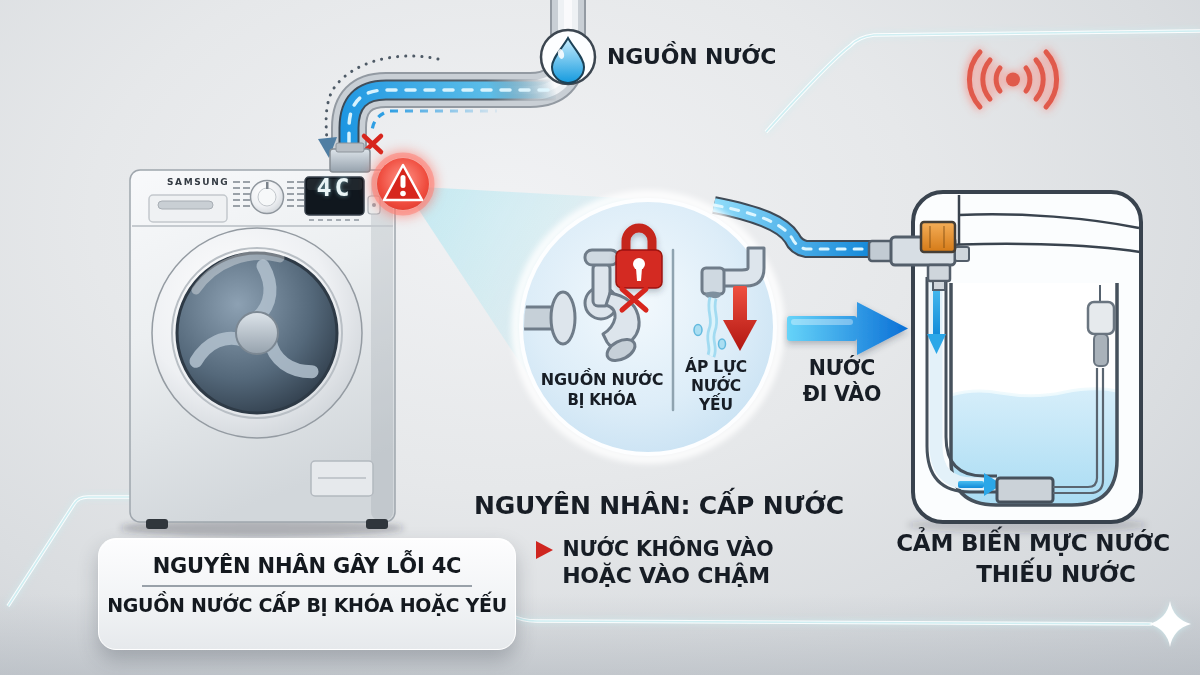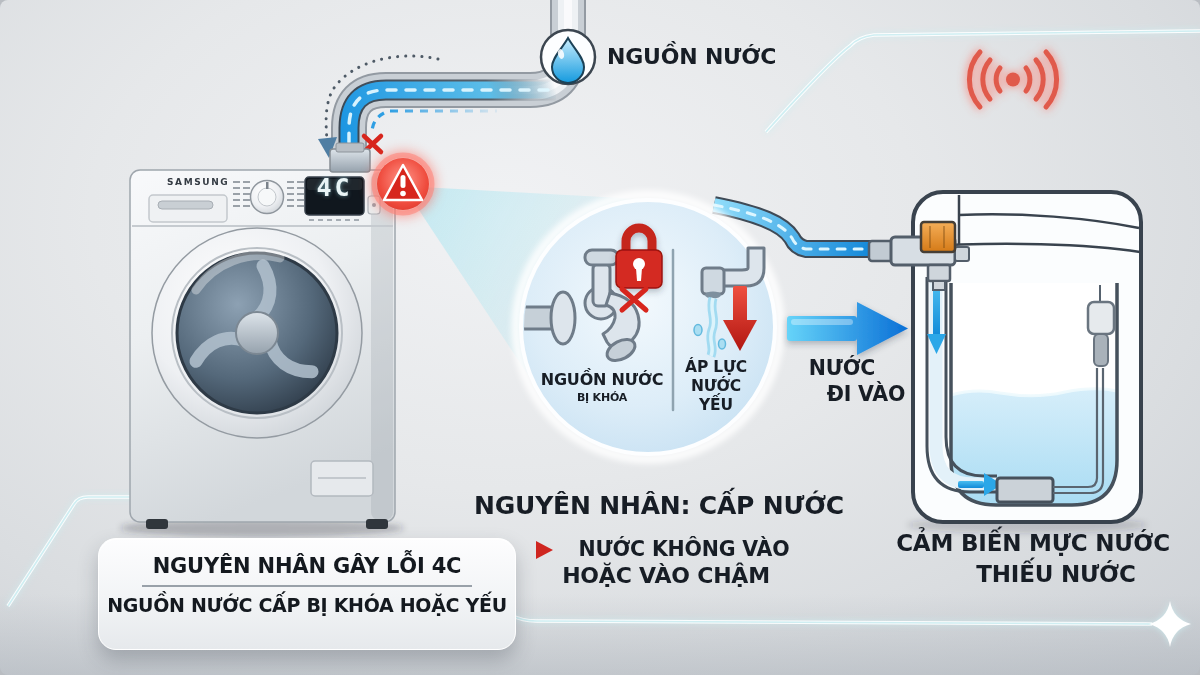--- a/index.html
+++ b/index.html
@@ -2,21 +2,20 @@
 <html><head>
 <meta charset="utf-8">
 <style>
   html,body{margin:0;padding:0;background:#b9bdc2;}
   .stage{
     position:relative;width:1200px;height:675px;overflow:hidden;
     font-family:"DejaVu Sans","Liberation Sans",sans-serif;
     background:
       linear-gradient(to bottom, rgba(255,255,255,0) 88%, rgba(165,172,180,.45) 100%),
       radial-gradient(ellipse at 42% 32%, #f1f2f4 0%, #e6e8ea 42%, #dadde0 72%, #ccd0d5 100%);
-    border-radius: 8px;
   }
   .lbl{
     position:absolute;font-weight:bold;color:#171d25;text-align:center;
     white-space:nowrap;line-height:1.1;letter-spacing:-0.2px;
   }
   .ctr{transform:translateX(-50%);}
   svg{position:absolute;left:0;top:0;}
   .summary-box{
     position:absolute;left:58px;top:538px;width:416px;height:110px;
     border-radius:18px;
@@ -394,38 +393,38 @@
 </svg>
 
 <div class="lbl" style="left:607px;top:45px;font-size:22px;">NGUỒN NƯỚC</div>
 
 <div class="brand">SAMSUNG</div>
 <div class="display-code">4C</div>
 
 
 <div>
   <div class="lbl ctr" style="left:602px;top:371px;font-size:16px;">NGUỒN NƯỚC</div>
-  <div class="lbl ctr" style="left:602px;top:392px;font-size:11px;">BỊ KHÓA</div>
+  <div class="lbl ctr" style="left:602px;top:392px;font-size:15px;">BỊ KHÓA</div>
 </div>
 <div>
   <div class="lbl ctr" style="left:716px;top:359px;font-size:15.5px;">ÁP LỰC</div>
   <div class="lbl ctr" style="left:716px;top:378px;font-size:15.5px;">NƯỚC</div>
   <div class="lbl ctr" style="left:716px;top:397px;font-size:15.5px;">YẾU</div>
 </div>
 
 <div class="lbl ctr" style="left:659px;top:492px;font-size:25px;">NGUYÊN NHÂN: CẤP NƯỚC</div>
 <div class="bullet-tri"></div>
 <div>
-  <div class="lbl ctr" style="left:668px;top:538px;font-size:20.5px;margin-left:16px;">NƯỚC KHÔNG VÀO</div>
+  <div class="lbl ctr" style="left:668px;top:538px;font-size:20.5px;">NƯỚC KHÔNG VÀO</div>
   <div class="lbl ctr" style="left:666px;top:564px;font-size:22px;">HOẶC VÀO CHẬM</div>
 </div>
 
 <div>
   <div class="lbl ctr" style="left:842px;top:357px;font-size:20.5px;">NƯỚC</div>
-  <div class="lbl ctr" style="left:842px;top:383px;font-size:20.5px;margin-left:24px;">ĐI VÀO</div>
+  <div class="lbl ctr" style="left:842px;top:383px;font-size:20.5px;">ĐI VÀO</div>
 </div>
 
 <div>
   <div class="lbl ctr" style="left:1033px;top:531px;font-size:23px;">CẢM BIẾN MỰC NƯỚC</div>
   <div class="lbl ctr" style="left:1032px;top:562px;font-size:23px;margin-left:24px;">THIẾU NƯỚC</div>
 </div>
 
 <div class="summary-box">
   <div class="summary-title">NGUYÊN NHÂN GÂY LỖI 4C</div>
   <div class="summary-divider"></div>

